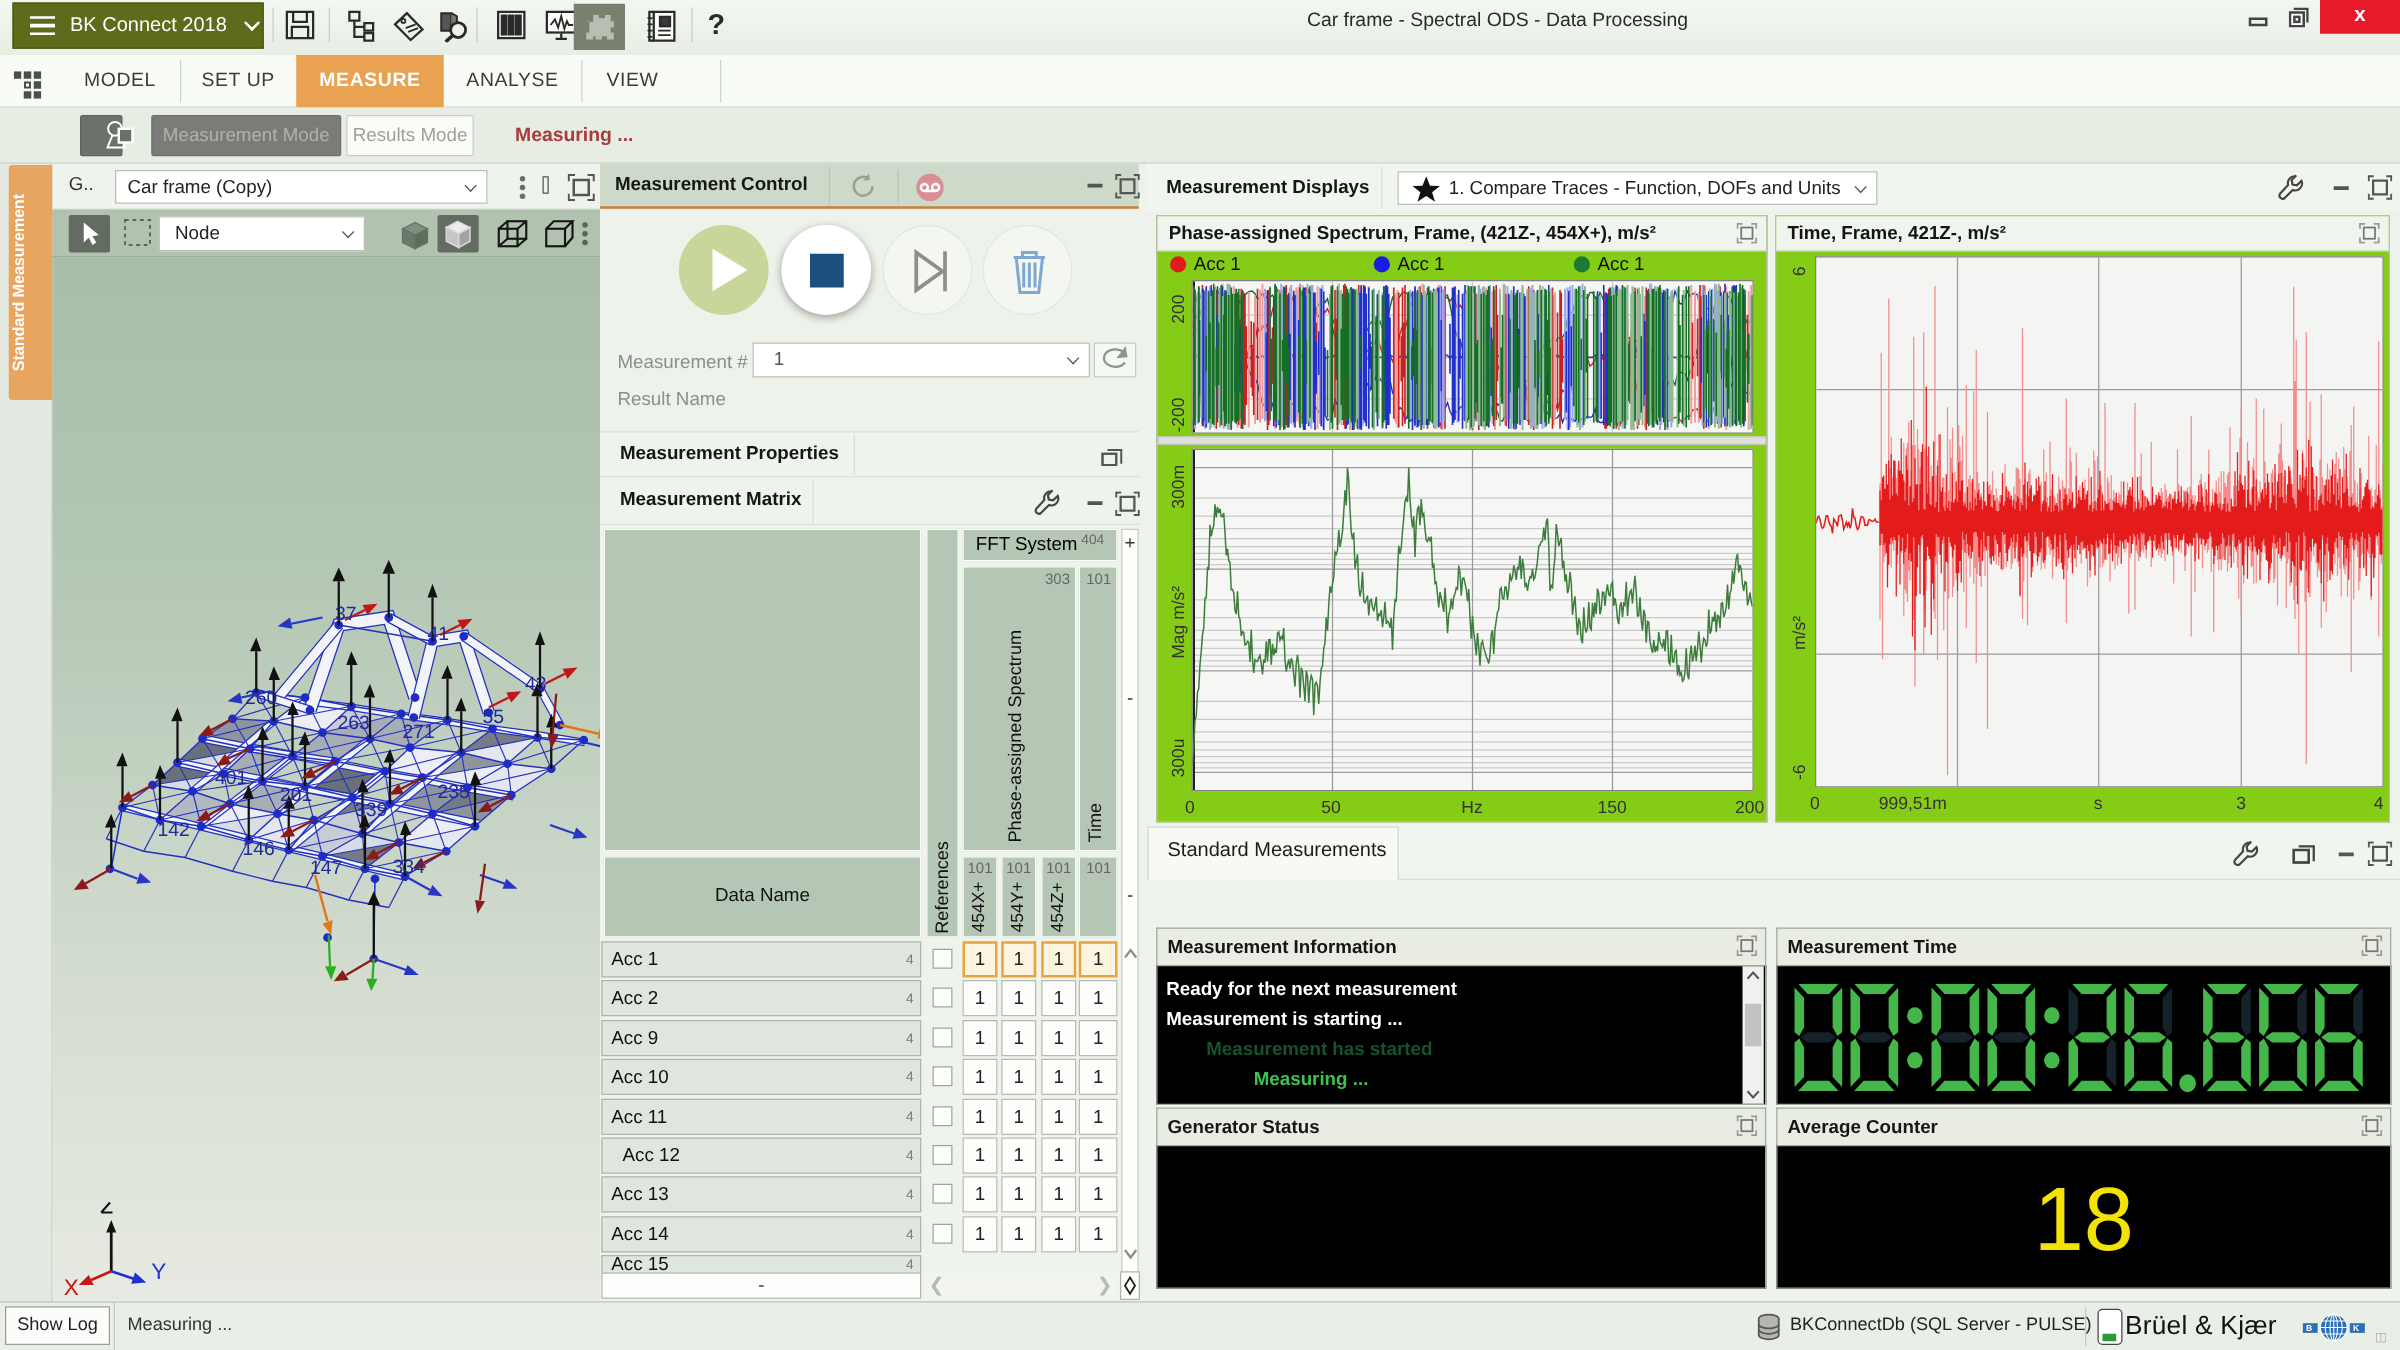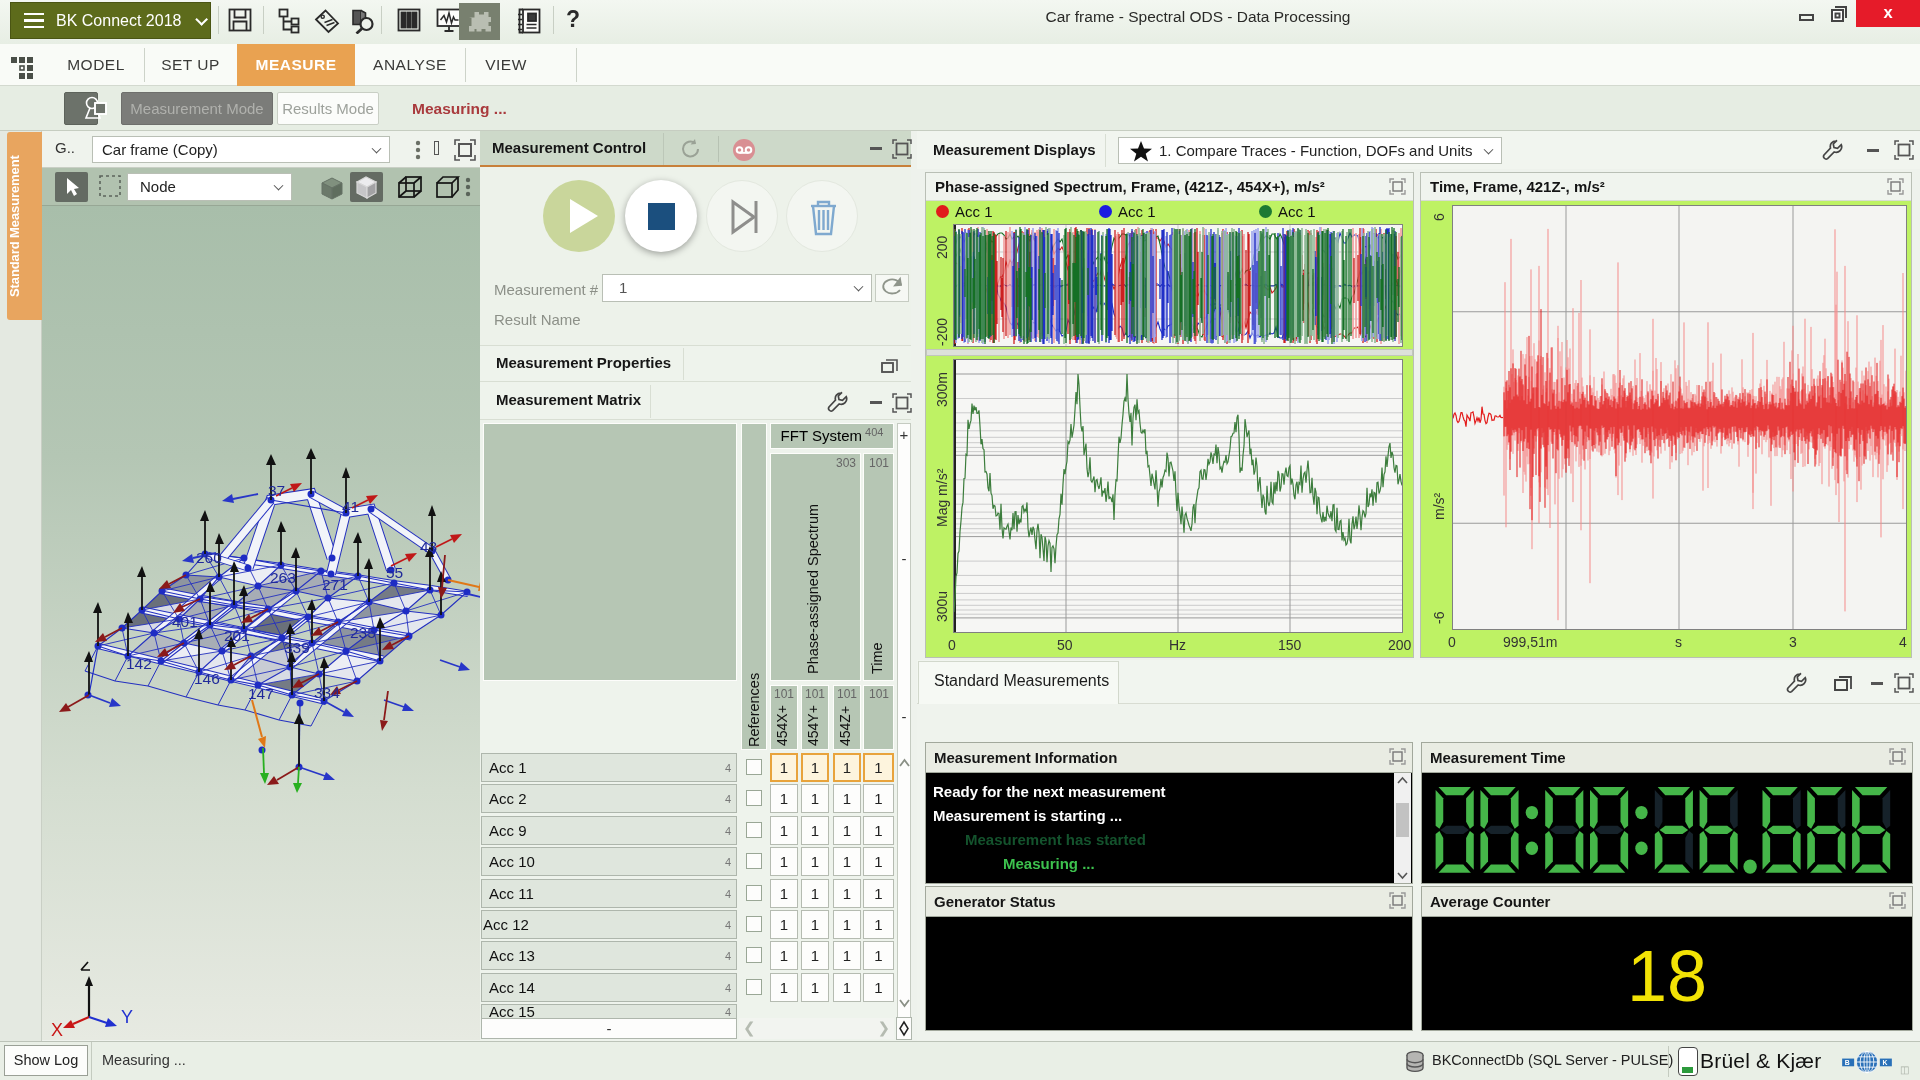--- a/index.html
+++ b/index.html
@@ -58,21 +58,21 @@
 
 #matrix { left:480px; top:420px; width:431px; height:621px; background:#eef3ec; font-size:15px; }
 .mcell { position:absolute; background:#b6c6b4; border:1px solid #fdfdfb; }
 .mname { position:absolute; background:#dfe6dd; border:1px solid #aeb6ac; color:#111; }
 .mnum { position:absolute; background:#fdfdfc; border:1px solid #b5bbb1; text-align:center; color:#222; }
 .macc1 { background:#fdf4dd; border:2px solid #e8a33c; }
 .vtext { writing-mode:vertical-rl; transform:rotate(180deg); }
 
 #rhs { left:917px; top:131px; width:1003px; height:910px; background:#eef2ec; }
 #mdhdr { left:917px; top:131px; width:1003px; height:38px; background:#f1f5ef; }
-.panel { position:absolute; background:#bef264; border:1px solid #b9bfb5; }
+.panel { position:absolute; background:#84cc16; border:1px solid #b9bfb5; }
 .ptitle { position:absolute; left:9px; top:5px; font-weight:bold; font-size:15px; color:#141414; }
 .maxicon { position:absolute; width:17px; height:17px; }
 .tile-h { position:absolute; background:#e9ece3; border:1px solid #a2a89c; border-bottom:none; }
 .tile-b { position:absolute; background:#000; border:1px solid #a2a89c; }
 
 #statusbar { left:0; top:1041px; width:1920px; height:39px; background:#e9efe6; border-top:1px solid #bcc3b8; font-size:14.5px; color:#222; }
 #showlog { position:absolute; left:4px; top:3px; width:84px; height:31px; background:#fcfdfb; border:1px solid #9aa096; text-align:center; line-height:29px; }
 .axis-lbl { position:absolute; font-size:14px; color:#333; }
 .vlab { position:absolute; font-size:14px; color:#333; writing-mode:vertical-rl; transform:rotate(180deg); text-align:center; }
 svg { position:absolute; }
@@ -795,20 +795,21 @@
     </div>
 <div class="mcell" style="left:290px;top:3px;width:124px;height:26px;text-align:center;line-height:24px">FFT System<span style="font-size:11px;color:#666;position:relative;top:-5px"> 404</span></div>
 <div class="mcell" style="left:290px;top:33px;width:91px;height:228px">
       <span style="position:absolute;right:4px;top:2px;font-size:12px;color:#666">303</span>
       <span class="vtext" style="position:absolute;left:34px;top:10px;height:210px;font-size:14.5px;color:#111">Phase-assigned Spectrum</span>
     </div>
 <div class="mcell" style="left:383px;top:33px;width:31px;height:228px">
       <span style="position:absolute;right:4px;top:2px;font-size:12px;color:#666">101</span>
       <span class="vtext" style="position:absolute;left:5px;bottom:6px;height:60px;font-size:14.5px;color:#111">Time</span>
     </div>
+<div class="mcell" style="left:3px;top:265px;width:254px;height:65px;text-align:center;line-height:62px;color:#111">Data Name</div>
 <div class="mcell" style="left:290px;top:265px;width:28px;height:65px">
       <span style="position:absolute;right:3px;top:1px;font-size:12px;color:#666">101</span>
       <span class="vtext" style="position:absolute;left:3px;bottom:3px;height:46px;font-size:14px;color:#111">454X+</span>
     </div>
 <div class="mcell" style="left:321px;top:265px;width:28px;height:65px">
       <span style="position:absolute;right:3px;top:1px;font-size:12px;color:#666">101</span>
       <span class="vtext" style="position:absolute;left:3px;bottom:3px;height:46px;font-size:14px;color:#111">454Y+</span>
     </div>
 <div class="mcell" style="left:353px;top:265px;width:28px;height:65px">
       <span style="position:absolute;right:3px;top:1px;font-size:12px;color:#666">101</span>
@@ -840,21 +841,21 @@
 <div class="mnum" style="left:290px;top:427px;width:28px;height:29px;line-height:27px">1</div>
 <div class="mnum" style="left:321px;top:427px;width:28px;height:29px;line-height:27px">1</div>
 <div class="mnum" style="left:353px;top:427px;width:28px;height:29px;line-height:27px">1</div>
 <div class="mnum" style="left:383px;top:427px;width:31px;height:29px;line-height:27px">1</div>
 <div class="mname" style="left:1px;top:459px;width:256px;height:29px;line-height:27px;padding-left:7px">Acc 11<span style="position:absolute;right:5px;top:1px;font-size:11px;color:#777">4</span></div>
 <div style="position:absolute;left:266px;top:465px;width:16px;height:16px;background:#fdfdfc;border:1px solid #9aa796"></div>
 <div class="mnum" style="left:290px;top:459px;width:28px;height:29px;line-height:27px">1</div>
 <div class="mnum" style="left:321px;top:459px;width:28px;height:29px;line-height:27px">1</div>
 <div class="mnum" style="left:353px;top:459px;width:28px;height:29px;line-height:27px">1</div>
 <div class="mnum" style="left:383px;top:459px;width:31px;height:29px;line-height:27px">1</div>
-<div class="mname" style="left:1px;top:490px;width:256px;height:29px;line-height:27px;padding-left:1px">Acc 12<span style="position:absolute;right:5px;top:1px;font-size:11px;color:#777">4</span></div>
+<div class="mname" style="left:1px;top:490px;width:256px;height:29px;line-height:27px;padding-left:16px">Acc 12<span style="position:absolute;right:5px;top:1px;font-size:11px;color:#777">4</span></div>
 <div style="position:absolute;left:266px;top:496px;width:16px;height:16px;background:#fdfdfc;border:1px solid #9aa796"></div>
 <div class="mnum" style="left:290px;top:490px;width:28px;height:29px;line-height:27px">1</div>
 <div class="mnum" style="left:321px;top:490px;width:28px;height:29px;line-height:27px">1</div>
 <div class="mnum" style="left:353px;top:490px;width:28px;height:29px;line-height:27px">1</div>
 <div class="mnum" style="left:383px;top:490px;width:31px;height:29px;line-height:27px">1</div>
 <div class="mname" style="left:1px;top:521px;width:256px;height:29px;line-height:27px;padding-left:7px">Acc 13<span style="position:absolute;right:5px;top:1px;font-size:11px;color:#777">4</span></div>
 <div style="position:absolute;left:266px;top:527px;width:16px;height:16px;background:#fdfdfc;border:1px solid #9aa796"></div>
 <div class="mnum" style="left:290px;top:521px;width:28px;height:29px;line-height:27px">1</div>
 <div class="mnum" style="left:321px;top:521px;width:28px;height:29px;line-height:27px">1</div>
 <div class="mnum" style="left:353px;top:521px;width:28px;height:29px;line-height:27px">1</div>

